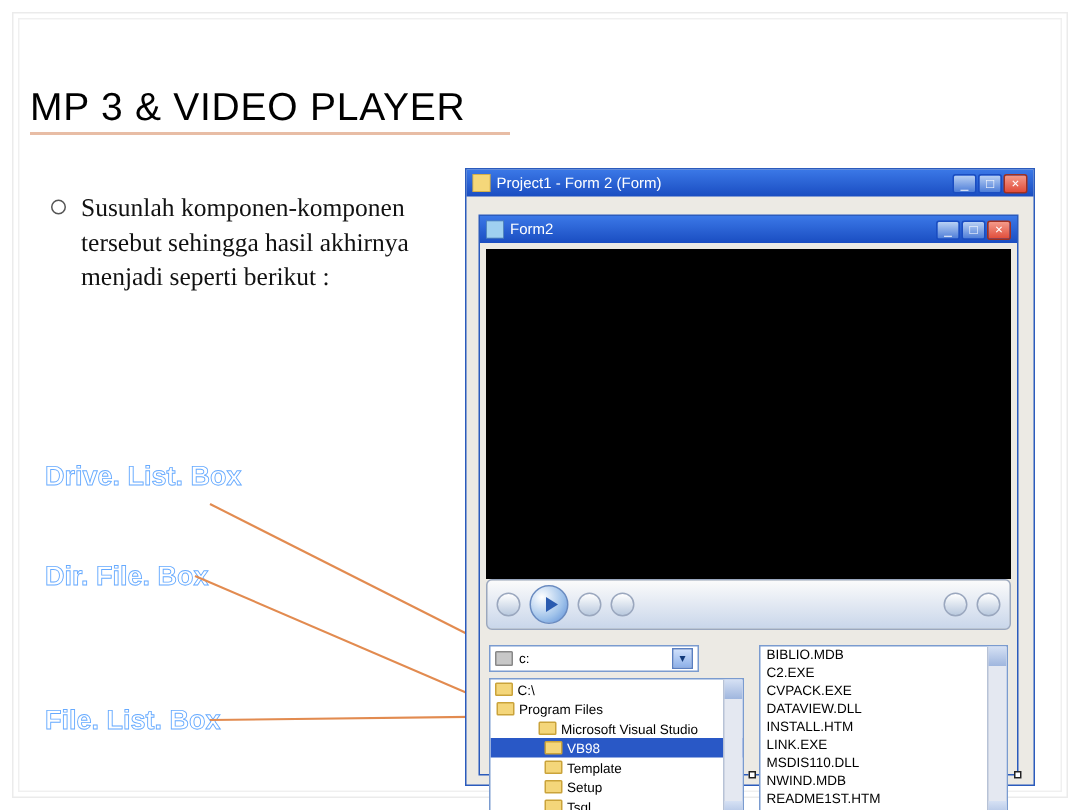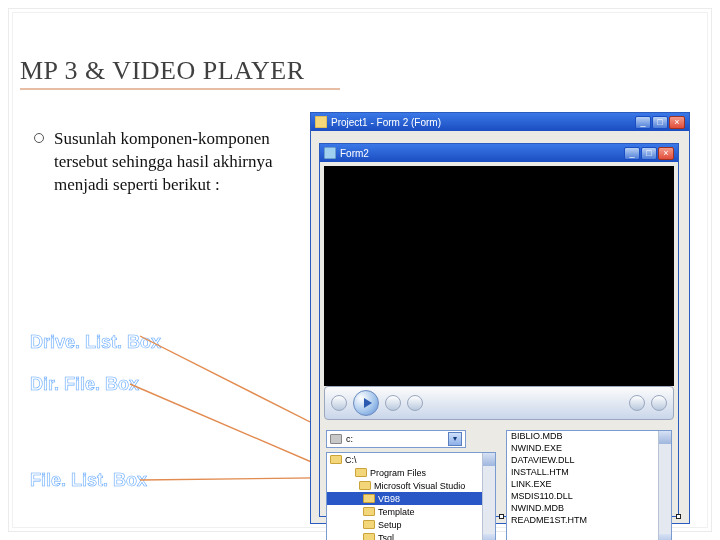--- a/index.html
+++ b/index.html
@@ -2,28 +2,28 @@
 <html><head>
 <meta charset="utf-8">
 <style>
   * { box-sizing: border-box; margin: 0; padding: 0; }
   body { width: 720px; height: 540px; background: #fff; font-family: Arial, sans-serif; position: relative; overflow: hidden; }
   
   .slide-frame { position: absolute; top: 8px; left: 8px; right: 8px; bottom: 8px; border: 1px solid rgba(0,0,0,0.08); }
   .slide-inner-line { position: absolute; top: 12px; left: 12px; right: 12px; bottom: 12px; border: 1px solid rgba(0,0,0,0.06); }
   .accent-line { position: absolute; left: 20px; right: 380px; top: 88px; height: 2px; background: #e8bda5; }
   
-  .title { position: absolute; top: 56px; left: 20px; font-size: 26px; font-weight: 400; color: #404040; font-family: Liberation Serif, serif; letter-spacing: 0.5px; }
+  .title { position: absolute; top: 56px; left: 20px; font-size: 26px; font-weight: 400; color: #000000; font-family: Liberation Sans, sans-serif; letter-spacing: 0.5px; }
   
   .bullet-row { position: absolute; top: 128px; left: 34px; display: flex; gap: 10px; }
   .bullet-marker { width: 10px; height: 10px; border: 1.5px solid #555; border-radius: 50%; margin-top: 5px; flex-shrink: 0; }
   .bullet-text { font-size: 17px; line-height: 1.35; color: #111; width: 230px; font-family: Georgia, serif; }
   
   .label { position: absolute; left: 30px; font-size: 18px; font-weight: bold; -webkit-text-stroke: 0.6px #6af; color: #fff; font-family: Arial, sans-serif; }
-  .label.drive { top: 332px; }
+  .label.drive { top: 307px; }
   .label.dir   { top: 374px; }
   .label.file  { top: 470px; }
   
   
   .arrow-svg { position: absolute; top: 0; left: 0; pointer-events: none; }
   
   
   .vb-outer { position: absolute; top: 112px; left: 310px; width: 380px; height: 412px; border: 1px solid #2b5bbc; background: #eceae4; font-size: 9px; }
   .titlebar { height: 18px; background: linear-gradient(#3b78e7,#1a4dc1); color: #fff; display: flex; align-items: center; padding: 0 4px; gap: 4px; justify-content: flex-end; }
   .titlebar .ico { width: 12px; height: 12px; display:inline-block; }
@@ -41,21 +41,21 @@
   .wmp-btn { width: 16px; height: 16px; border-radius: 50%; background: linear-gradient(#fff,#b9c9de); border: 1px solid #9aa7be; }
   
   .drive-combo { position: absolute; top: 286px; left: 6px; width: 140px; height: 18px; border: 1px solid #7a9bcf; background: #fff; display: flex; align-items: center; padding: 0 3px; gap: 4px; }
   .drive-combo .disk { width: 12px; height: 10px; background: #c8c8c8; border: 1px solid #888; border-radius: 1px; position: relative; }
   .drive-combo .arrow { margin-left: auto; width: 14px; height: 14px; background: linear-gradient(#cfe0fb,#8db0e8); border: 1px solid #5a7fc0; text-align: center; line-height: 12px; font-size: 8px; color: #123a7a; }
   
   .dir-list { position: absolute; top: 308px; left: 6px; width: 170px; height: 96px; border: 1px solid #7a9bcf; background: #fff; overflow: auto; }
   .dir-row { display: flex; align-items: center; gap: 3px; height: 13px; padding: 0 3px; }
   .dir-row .fld { width: 12px; height: 9px; background: #f4d67a; border: 1px solid #caa33a; border-radius: 1px; }
   .dir-row.sel { background: #2958c6; color: #fff; }
-  .dir-lvl1 { padding-left: 28px; }
+  .dir-lvl1 { padding-left: 4px; }
   .dir-lvl2 { padding-left: 32px; }
   .dir-lvl3 { padding-left: 36px; }
   
   .file-list { position: absolute; top: 286px; left: 186px; right: 6px; height: 118px; border: 1px solid #7a9bcf; background: #fff; overflow: auto; }
   .file-row { height: 12px; padding: 0 4px; white-space: nowrap; overflow: hidden; }
   
   .sb { position: absolute; right: 0; top: 0; bottom: 0; width: 13px; background: #e4e8f1; border-left: 1px solid #b7c2d6; }
   .sb::before, .sb::after { content:""; position:absolute; left:0; right:0; height:13px; background: linear-gradient(#d6e1f4,#9fb6de); }
   .sb::before { top:0; } .sb::after { bottom:0; }
   
@@ -165,21 +165,22 @@
         </div>
         <div class="dir-row dir-lvl3">
           <span class="fld"></span>
           <span>Tsql</span>
         </div>
         <div class="sb"></div>
     </div>
 
     <div class="file-list">
         <div class="file-row">BIBLIO.MDB</div>
-        <div class="file-row">NWIND.EXE</div>
+        <div class="file-row">C2.EXE</div>
+        <div class="file-row">CVPACK.EXE</div>
         <div class="file-row">DATAVIEW.DLL</div>
         <div class="file-row">INSTALL.HTM</div>
         <div class="file-row">LINK.EXE</div>
         <div class="file-row">MSDIS110.DLL</div>
         <div class="file-row">NWIND.MDB</div>
         <div class="file-row">README1ST.HTM</div>
         <div class="sb"></div>
     </div>
 
     <div class="handle" style="bottom:-3px; left:50%;"></div>

